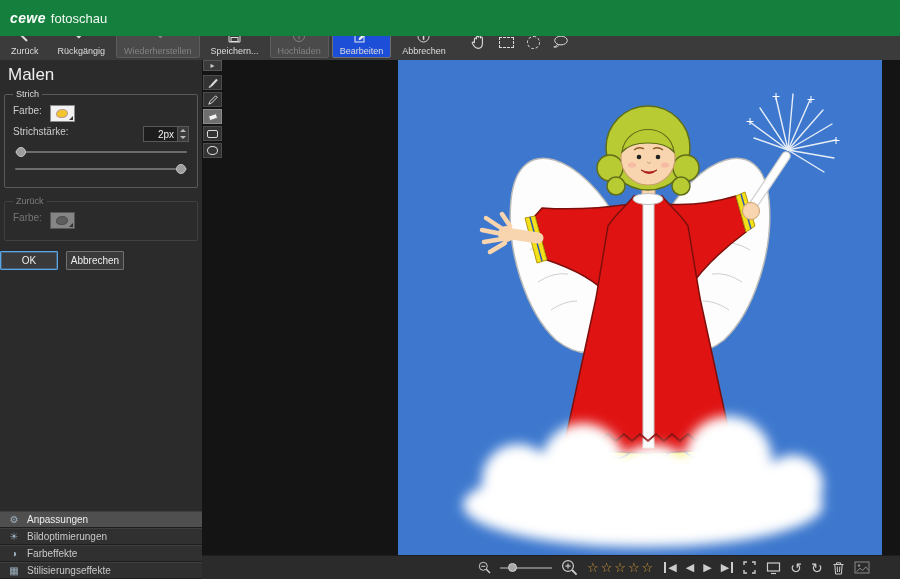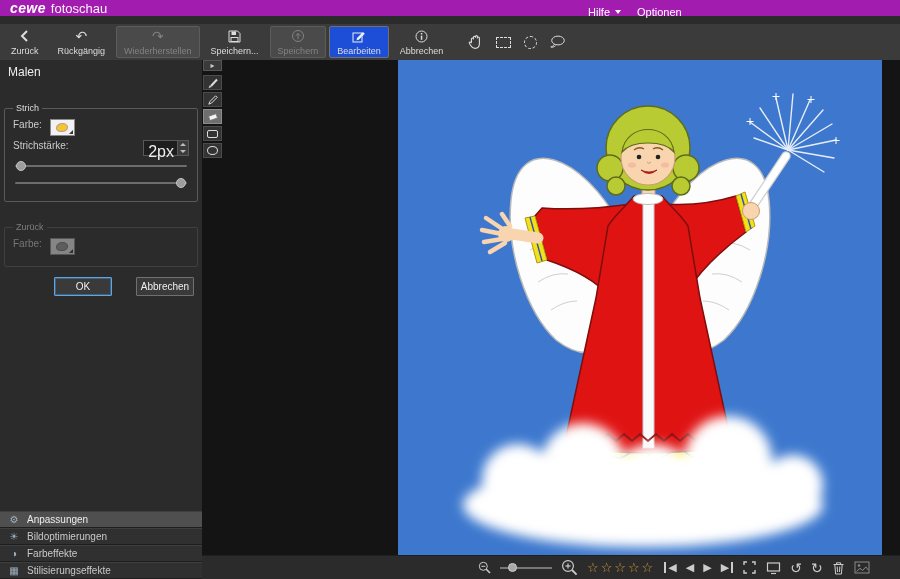--- a/index.html
+++ b/index.html
@@ -1,21 +1,21 @@
 <!DOCTYPE html>
 <html><head>
 <meta charset="utf-8">
 <style>
   *{margin:0;padding:0;box-sizing:border-box}
   html,body{width:900px;height:579px;overflow:hidden;background:#111;
     font-family:"Liberation Sans",sans-serif}
   .app{position:relative;width:900px;height:579px;background:#2b2b2b}
 
   
-  .header{position:absolute;left:0;top:0;width:900px;height:16px;background:#a21caf;
+  .header{position:absolute;left:0;top:0;width:900px;height:36px;background:#15803d;
     color:#fff;display:flex;align-items:center;padding:0 10px;z-index:10}
   .brand{display:flex;align-items:baseline;gap:5px;font-size:13px}
   .brand-bold{font-weight:bold;font-style:italic;font-size:14px;letter-spacing:.4px}
   .brand-rest{font-weight:300;opacity:.95}
   .header-menu{position:absolute;left:588px;top:0;height:24px;display:flex;align-items:center;gap:16px;font-size:11px}
   .menu-item{display:flex;align-items:center;cursor:default}
   .caret-down{width:0;height:0;border-left:3.5px solid transparent;border-right:3.5px solid transparent;
     border-top:4px solid #fff;margin-left:5px}
 
   
@@ -28,43 +28,43 @@
   .tbtn.raised{background:#4a4a4a;border:1px solid #5c5c5c}
   .tbtn.disabled{color:#828282}
   .tbtn.disabled .glyph{color:#828282}
   .tbtn.active{background:#1d4ed8;border:1px solid #707070}
   .tool-icons{display:flex;align-items:center;gap:13px;margin-left:14px}
   .dashed-rect{width:15px;height:11px;border:1px dashed #ddd}
   .dashed-circle{width:13px;height:13px;border:1px dashed #ddd;border-radius:50%}
 
   
   .panel{position:absolute;left:0;top:60px;width:202px;height:519px;background:#2b2b2b;color:#ccc;font-size:10px;z-index:8}
-  .panel-title{padding:5px 8px 4px;font-size:12px;color:#eee}
-  fieldset.group{border:1px solid #5a5a5a;margin:20px 4px 8px;padding:2px 8px 8px;border-radius:2px}
+  .panel-title{padding:5px 8px 4px;font-size:17px;color:#eee}
+  fieldset.group{border:1px solid #5a5a5a;margin:0 4px 8px;padding:2px 8px 8px;border-radius:2px}
   fieldset.group legend{font-size:9px;color:#ddd;padding:0 3px}
   .row{display:flex;margin:4px 0 3px}
   .swatch{width:25px;height:17px;background:#f2f2f2;border:1px solid #8a8a8a;margin-left:8px;position:relative;
     display:flex;align-items:center;justify-content:center}
   .swatch .blob{width:12px;height:9px;background:#f2c62c;border-radius:60% 50% 55% 45%;border:1px solid #b99}
   .swatch.gray .blob{background:#9a9a9a;border-color:#777}
   .swatch .corner{position:absolute;right:1px;bottom:1px;width:0;height:0;
     border-left:4px solid transparent;border-bottom:4px solid #333}
   .spin{margin-left:auto;display:flex;align-items:stretch;height:16px;background:#1d1d1d;border:1px solid #585858;width:46px}
-  .spin .val{flex:1;text-align:right;padding:2px 3px 0;color:#eee;font-size:16px}
+  .spin .val{flex:1;text-align:right;padding:2px 3px 0;color:#eee;font-size:10px}
   .spin .arrows{width:11px;display:flex;flex-direction:column;border-left:1px solid #585858}
   .spin .arrows .up,.spin .arrows .down{flex:1;display:flex;align-items:center;justify-content:center;background:#3c3c3c}
   .spin .arrows .up::after{content:"";border-left:3px solid transparent;border-right:3px solid transparent;border-bottom:3.5px solid #bbb}
   .spin .arrows .down::after{content:"";border-left:3px solid transparent;border-right:3px solid transparent;border-top:3.5px solid #bbb}
   .slider{position:relative;height:13px;margin:1px 2px 4px}
   .slider .track{position:absolute;left:0;right:0;top:6px;height:2px;background:#6d6d6d;border-radius:1px}
   .slider .thumb{position:absolute;top:2px;width:10px;height:10px;border-radius:50%;background:#9d9d9d;border:1px solid #c4c4c4}
   .slider.at-left .thumb{left:1px}
   .slider.at-right .thumb{right:1px}
   .fill-group{opacity:.45}
-  .btnrow{display:flex;gap:24px;justify-content:flex-end;margin:10px 8px 0 0}
+  .btnrow{display:flex;gap:8px;margin:10px 8px 0 0}
   button.pbtn{background:#3a3a3a;color:#eee;border:1px solid #707070;font-size:10px;padding:3px 0;width:58px;
     font-family:"Liberation Sans",sans-serif;border-radius:1px}
   button.pbtn.focused{border:1px solid #5aa7e8;box-shadow:inset 0 0 0 1px rgba(90,167,232,.35)}
 
   .sections{position:absolute;left:0;bottom:0;width:202px}
   .section-row{height:17px;display:flex;align-items:center;gap:7px;padding:0 8px;font-size:10px;color:#c9c9c9;
     background:#303030;border-top:1px solid #3f3f3f;border-bottom:1px solid #1e1e1e}
   .section-row.active{background:#4f4f4f;color:#ececec}
   .section-row .sicon{color:#9db0c0;font-size:10px;width:12px;text-align:center;line-height:1}
 
@@ -98,29 +98,20 @@
 </head>
 <body>
 
 <div class="app">
 
   <div class="header">
     <div class="brand">
       <span class="brand-bold">cewe</span>
       <span class="brand-rest">fotoschau</span>
     </div>
-    <div class="header-menu">
-      <span class="menu-item">
-        <span>Hilfe</span>
-        <span class="caret-down"></span>
-      </span>
-      <span class="menu-item">
-        <span>Optionen</span>
-      </span>
-    </div>
   </div>
 
   <div class="toolbar">
     <div class="tbtn">
       <span class="ticon">
         <svg width="11" height="12" viewBox="0 0 11 12">
             <path d="M8,1 L3,6 L8,11" stroke="#ddd" stroke-width="2" fill="none"></path>
           </svg>
       </span>
       <span>Zurück</span>
@@ -143,21 +134,21 @@
       </span>
       <span>Speichern...</span>
     </div>
     <div class="tbtn raised disabled">
       <span class="ticon">
         <svg width="14" height="14" viewBox="0 0 14 14">
             <circle cx="7" cy="7" r="5.5" stroke="#828282" fill="none"></circle>
             <path d="M7,10.2 V4.8 M4.8,6.8 L7,4.3 L9.2,6.8" stroke="#828282" fill="none"></path>
           </svg>
       </span>
-      <span>Speichern</span>
+      <span>Hochladen</span>
     </div>
     <div class="tbtn active">
       <span class="ticon">
         <svg width="14" height="13" viewBox="0 0 14 13">
             <rect x="1" y="3" width="9" height="9" fill="none" stroke="#eee"></rect>
             <path d="M5,8 L11,2 L12.8,3.8 L6.8,9.8 L4.6,10.3 Z" fill="#eee"></path>
           </svg>
       </span>
       <span>Bearbeiten</span>
     </div>

